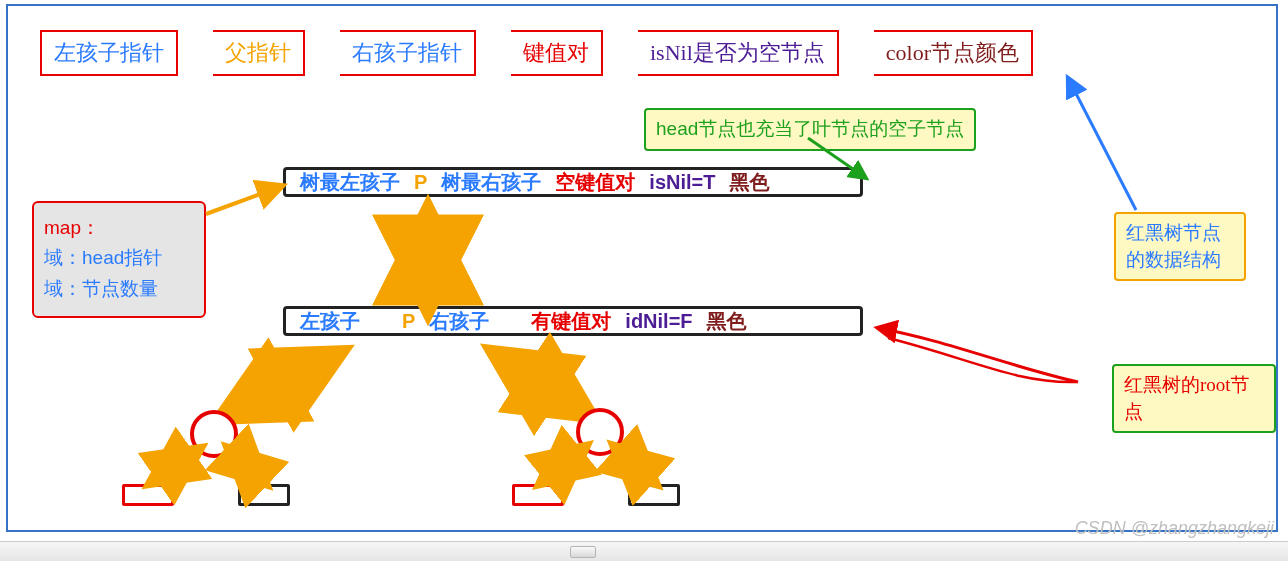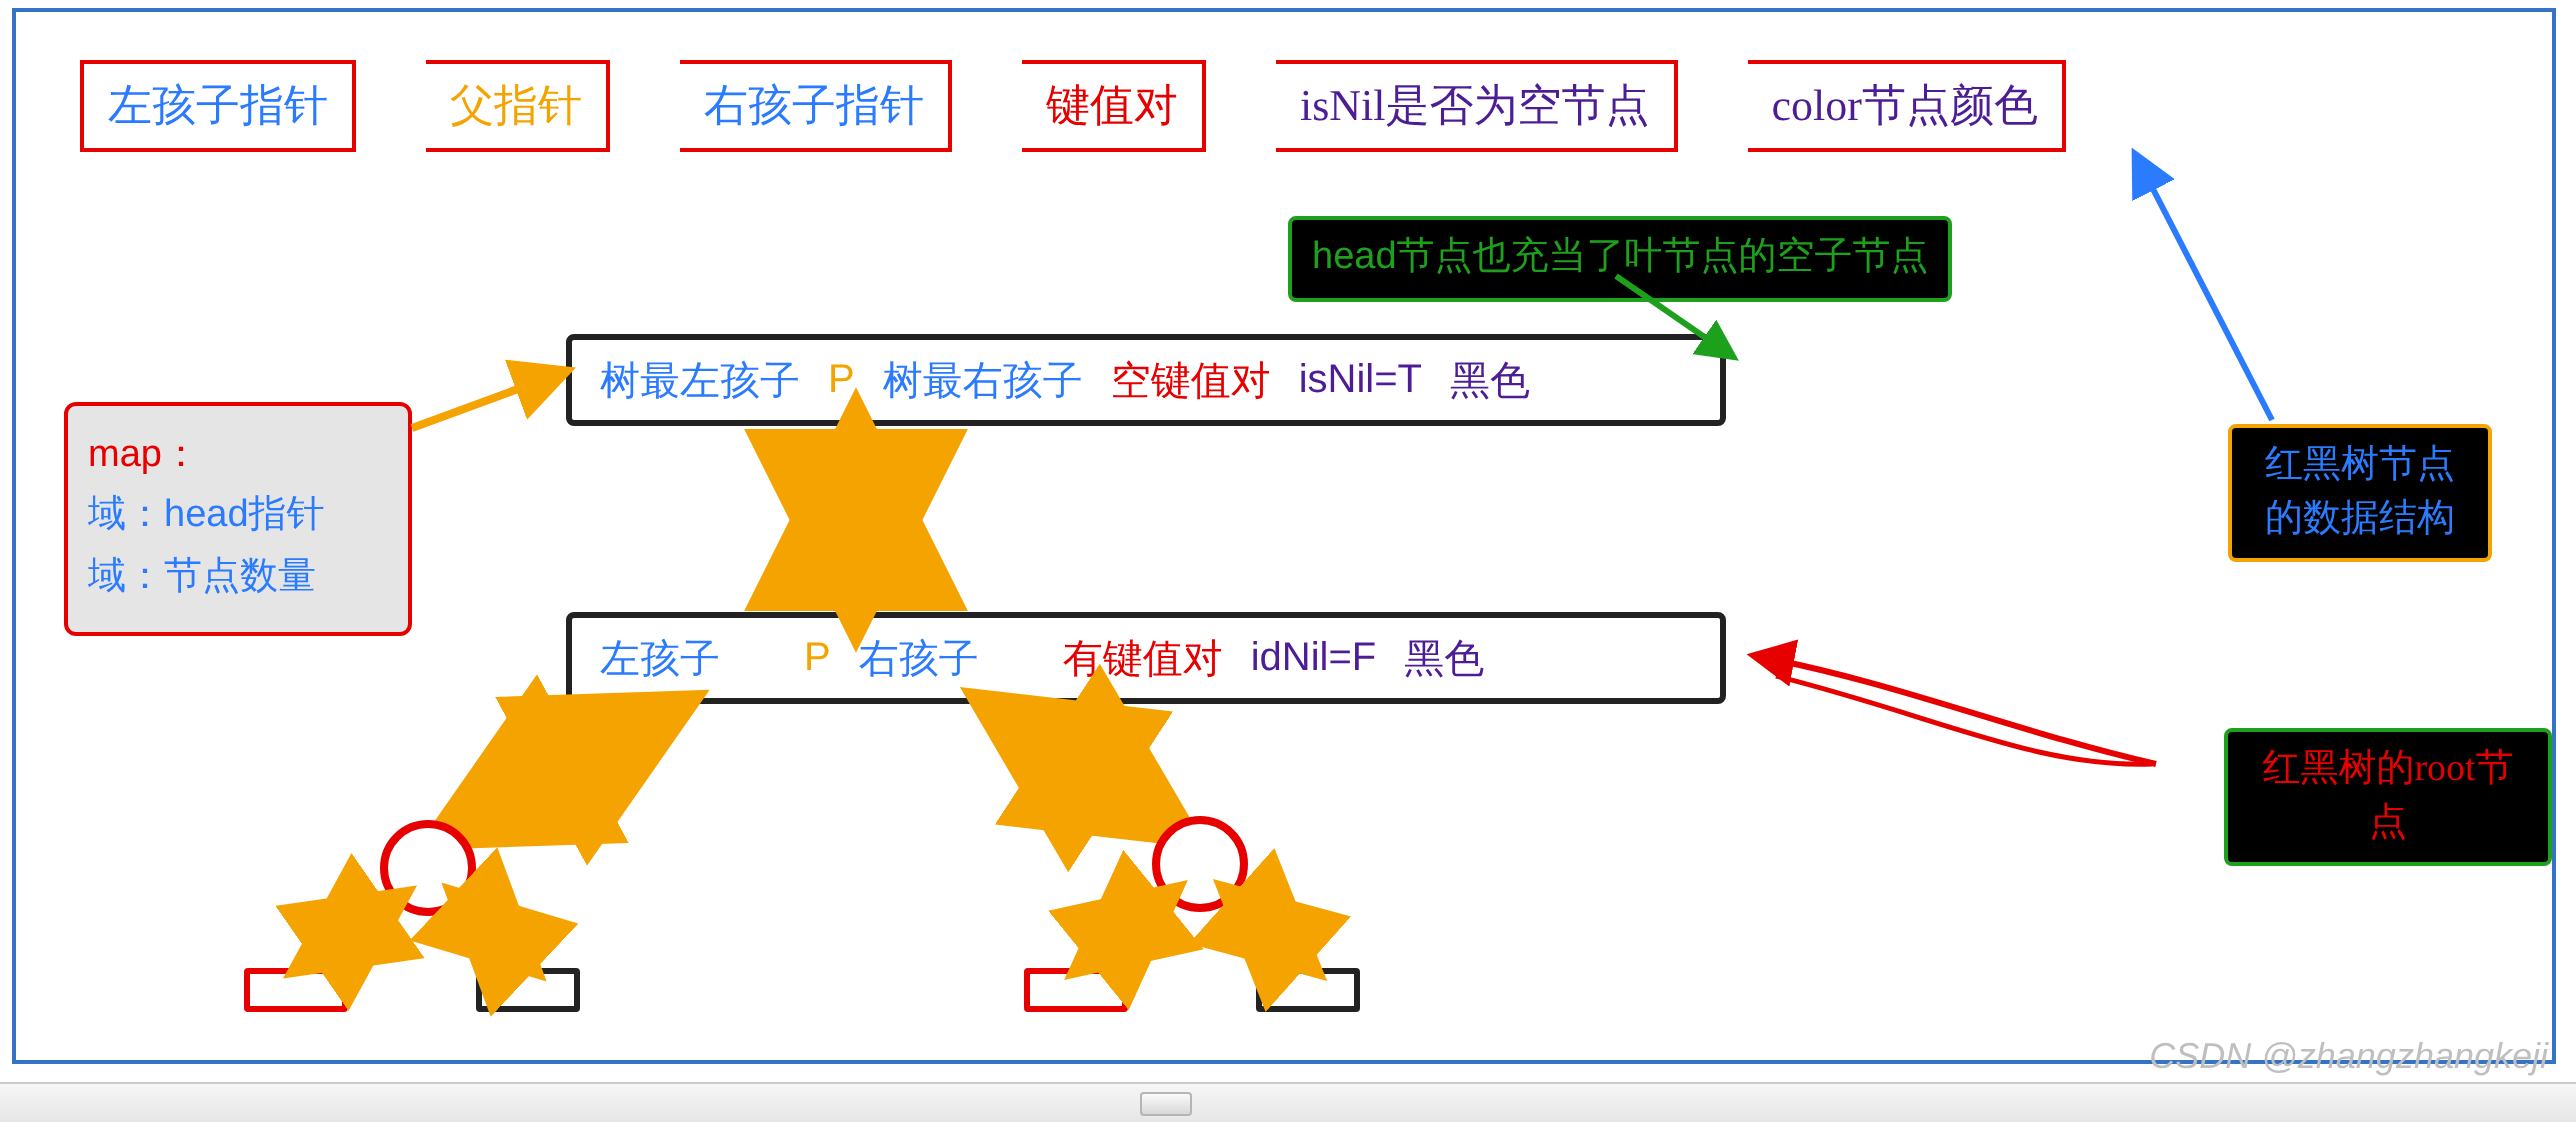--- a/index.html
+++ b/index.html
@@ -63,21 +63,21 @@
     white-space: nowrap;
     font-size: 22px;
     background: #fff;
     font-family: Liberation Serif, serif;
   }
   .legend .cell + .cell { border-left: none; margin-left: 35px; }
   .c-blue   { color: #2b7bff; }
   .c-orange { color: #f4a300; }
   .c-red    { color: #e60000; }
   .c-black  { color: #4c1d95; }
-  .c-green  { color: #4c1d95; }
+  .c-green  { color: #7f1d1d; }
 
   
   .mapbox {
     position: absolute;
     left: 24px; top: 195px;
     width: 174px;
     border: 2px solid #e60000;
     border-radius: 6px;
     padding: 10px 10px 12px 10px;
     color: #2b7bff;
@@ -85,42 +85,43 @@
     line-height: 1.6;
     background: #e5e5e5;
   }
   .mapbox .t1 { color: #e60000; }
 
   
   .nodebox {
     position: absolute;
     border: 3px solid #222;
     border-radius: 4px;
-    height: 46px;
+    height: 30px;
     display: flex;
     align-items: center;
     gap: 14px;
     padding: 0 14px;
     font-size: 20px;
     white-space: nowrap;
     background: #fff;
+    font-weight: bold;
   }
   #head-node { left: 275px; top: 161px; width: 580px; }
   #root-node { left: 275px; top: 300px; width: 580px; }
 
   
   .callout {
     position: absolute;
     border-width: 2px;
     border-style: solid;
     border-radius: 4px;
     padding: 6px 10px;
     font-size: 19px;
-    background: #000000;
-    text-align: center;
+    background: #fef9c3;
+    text-align: left;
     line-height: 1.4;
   }
   #note-head  { left: 636px; top: 102px; border-color: #1da11d; color: #1da11d; }
   #note-struct{ left: 1106px; top: 206px; width: 132px; border-color: #f4a300; color: #2b7bff; }
   #note-root  { left: 1104px; top: 358px; border-color: #1da11d; color: #e60000; font-family: Liberation Serif, serif; }
 
   
   svg.overlay {
     position: absolute; left: 0; top: 0;
     width: 1272px; height: 528px;

